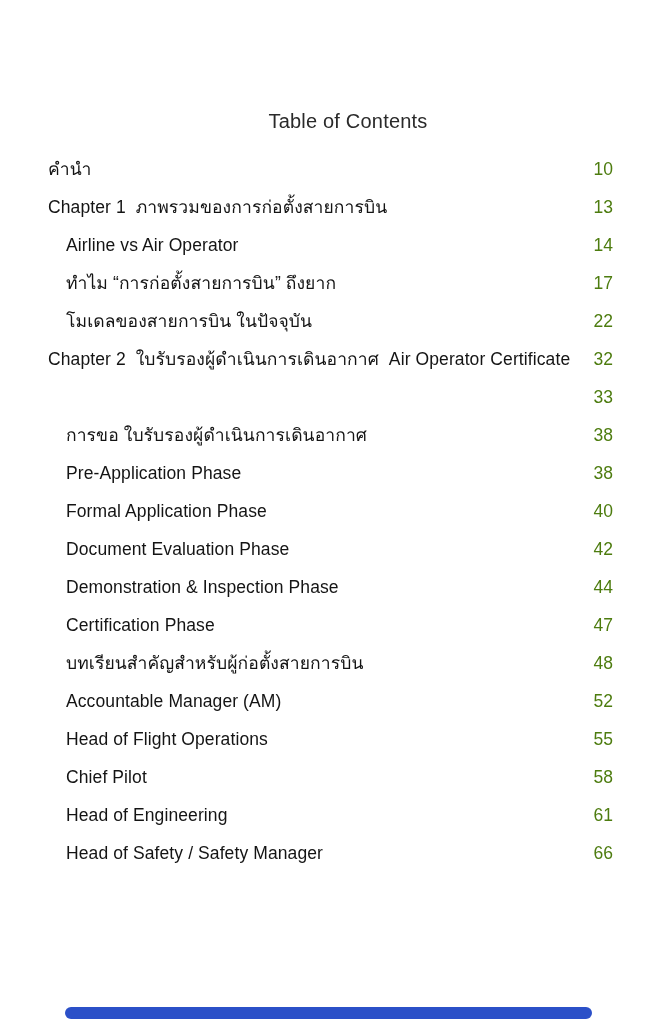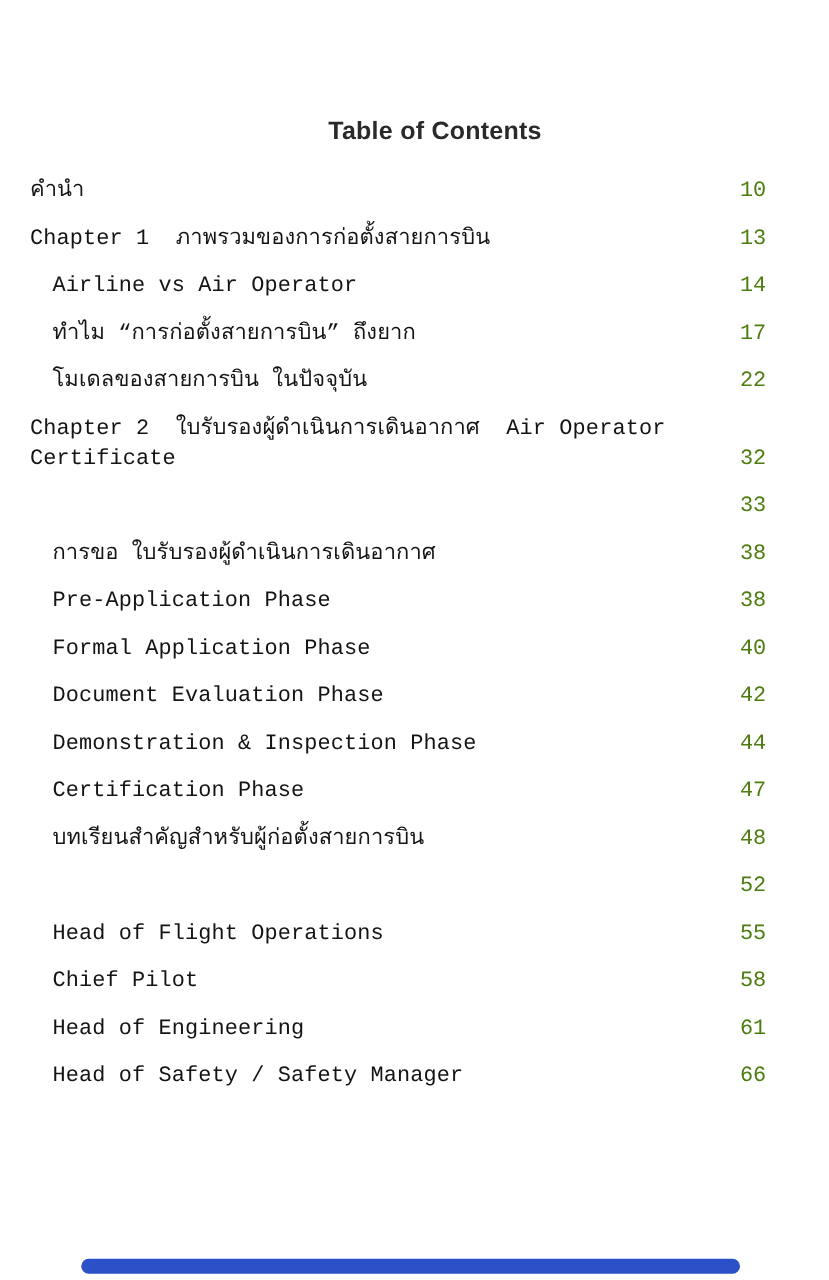--- a/index.html
+++ b/index.html
@@ -10,33 +10,32 @@
   .page {
     position: relative;
     width: 663px;
     height: 1024px;
     background: #ffffff;
     overflow: hidden;
     font-family: "Liberation Sans", "DejaVu Sans", sans-serif;
     color: #111111;
   }
   .page-title {
-    margin: 0;
+    margin: 16px;
     padding-top: 93px;
     text-align: center;
     font-size: 20px;
     line-height: 24px;
-    font-weight: 700;
+    font-weight: 400;
     letter-spacing: 0.2px;
     color: #2a2a2a;
     padding-left: 33px;
   }
   .toc-list {
-    margin: 24px 50px 0 24px;
-    font-family: Liberation Mono, monospace;
+    margin: 24px 50px 0 48px;
   }
   .toc-row {
     display: flex;
     align-items: flex-end;
     margin-bottom: 14px;
     font-size: 17.5px;
     line-height: 24px;
     font-weight: 500;
     color: #141414;
     cursor: pointer;
@@ -122,20 +121,21 @@
   </div>
       <div class="toc-row level-1">
     <span class="entry-label">Certification Phase</span>
     <span class="entry-page">47</span>
   </div>
       <div class="toc-row level-1">
     <span class="entry-label">บทเรียนสำคัญสำหรับผู้ก่อตั้งสายการบิน</span>
     <span class="entry-page">48</span>
   </div>
       <div class="toc-row level-1">
+    <span class="entry-label">Accountable Manager (AM)</span>
     <span class="entry-page">52</span>
   </div>
       <div class="toc-row level-1">
     <span class="entry-label">Head of Flight Operations</span>
     <span class="entry-page">55</span>
   </div>
       <div class="toc-row level-1">
     <span class="entry-label">Chief Pilot</span>
     <span class="entry-page">58</span>
   </div>

